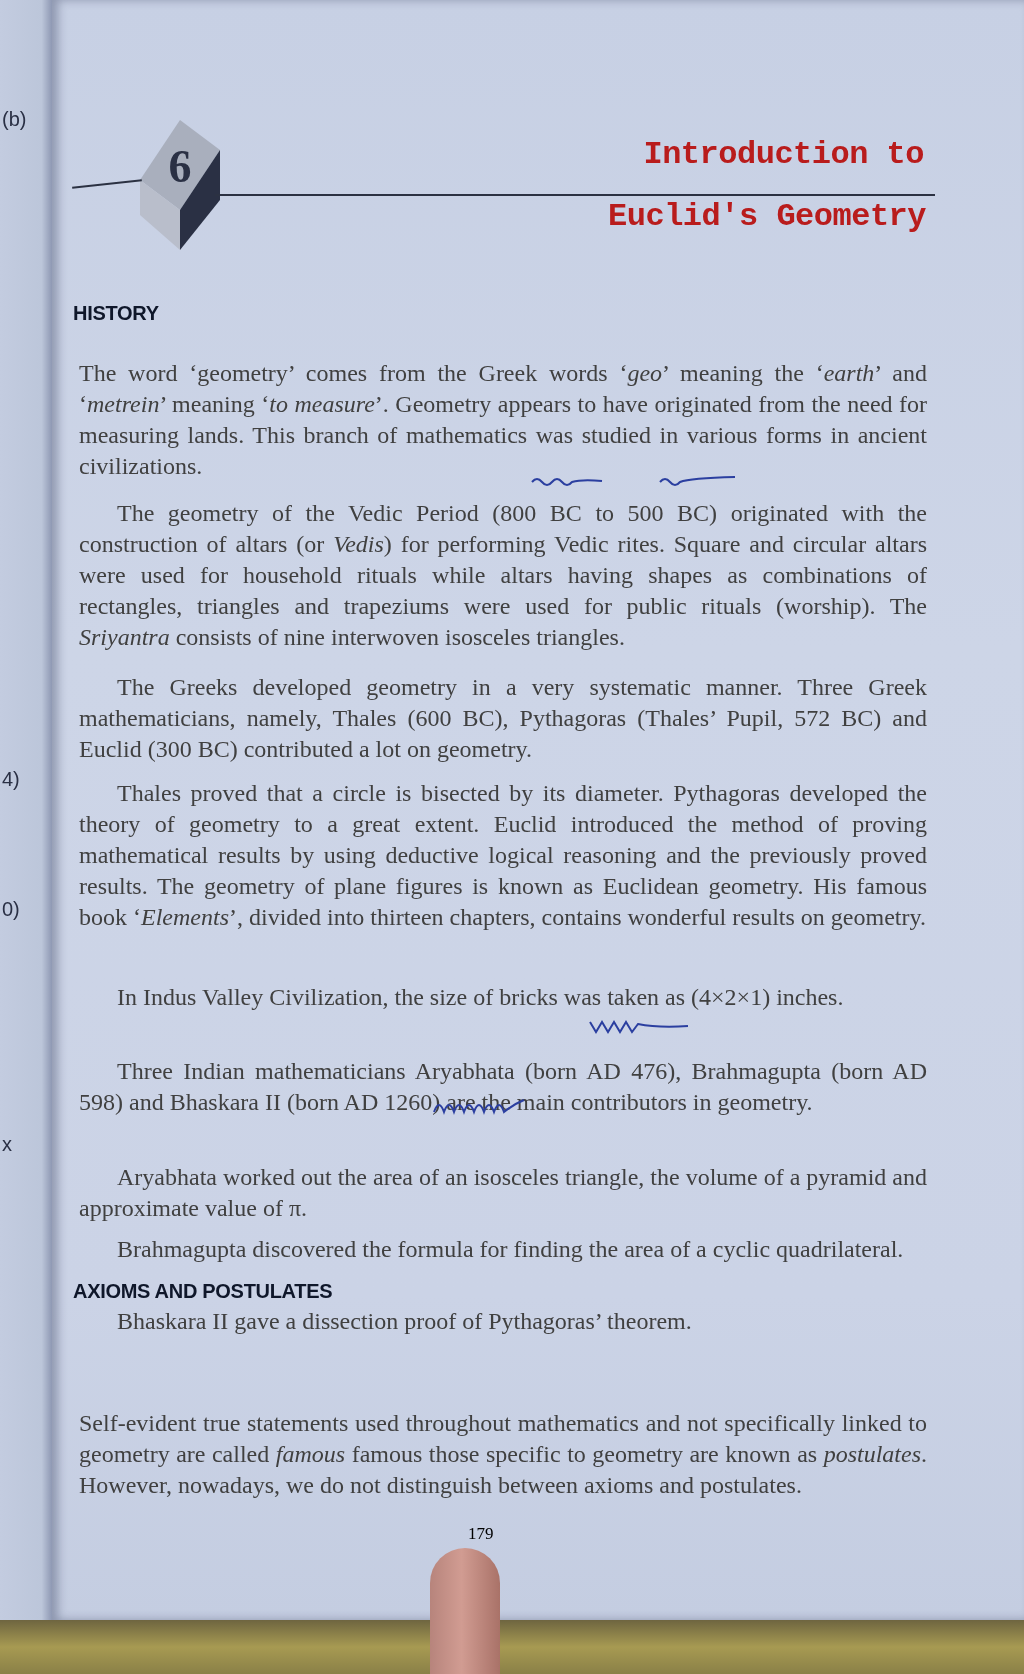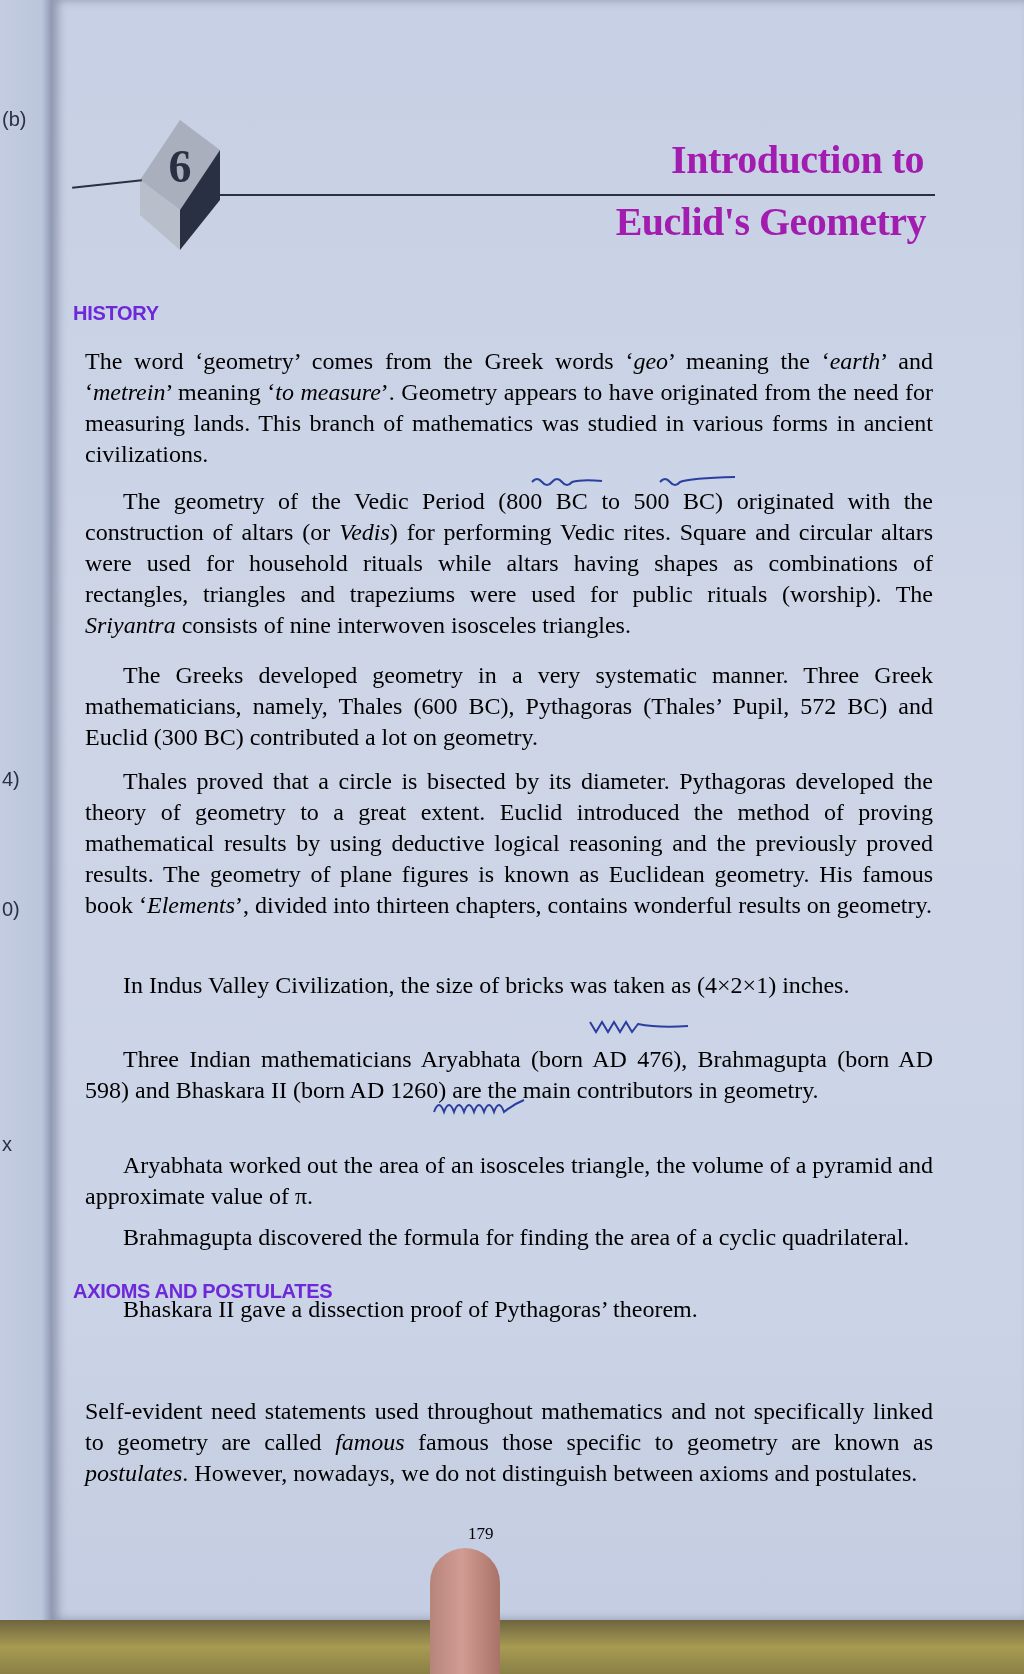--- a/index.html
+++ b/index.html
@@ -31,30 +31,30 @@
     background: linear-gradient(90deg, #b7847c 0%, #d19c92 45%, #a97268 100%);
     border-radius: 35px 35px 6px 6px;
   }
   .chapter-cube {
     position: absolute; left: 140px; top: 120px; width: 80px; height: 130px;
   }
   .title-line {
     position: absolute; left: 75px; top: 194px; width: 860px; height: 2px; background: #2b3142;
   }
   .title {
-    position: absolute; right: 100px; font-family: Liberation Serif, serif;
-    font-weight: bold; font-size: 40px; color: #a21caf; letter-spacing: -0.5px;
+    position: absolute; right: 100px; font-family: Liberation Mono, monospace;
+    font-weight: bold; font-size: 32px; color: #b91c1c; letter-spacing: -0.5px;
   }
   .heading {
     position: absolute; left: 73px; font-family: "Liberation Sans", sans-serif;
-    font-weight: bold; font-size: 20px; color: #6d28d9; letter-spacing: -0.3px;
+    font-weight: bold; font-size: 20px; color: #0f172a; letter-spacing: -0.3px;
   }
   .para {
-    position: absolute; left: 85px; width: 848px; font-size: 24px; line-height: 31px;
-    text-align: justify; color: #000000;
+    position: absolute; left: 79px; width: 848px; font-size: 24px; line-height: 31px;
+    text-align: justify; color: #404040; margin-top: 12px;
   }
   .para.indent { text-indent: 38px; }
   .para i { font-style: italic; }
   .para b { font-weight: normal; }
   .page-number {
     position: absolute; left: 468px; top: 1524px; font-size: 17px; color: #000000;
   }
   .squiggle { position: absolute; }
 </style>
 </head>
@@ -85,21 +85,21 @@
 <div class="para indent" style="top:486px"><span>The geometry of the Vedic Period (800 BC to 500 BC) originated with the construction of altars (or </span><i>Vedis</i><span>) for performing Vedic rites. Square and circular altars were used for household rituals while altars having shapes as combinations of rectangles, triangles and trapeziums were used for public rituals (worship). The </span><i>Sriyantra</i><span> consists of </span><b>nine interwoven isosceles triangles.</b></div>
 <div class="para indent" style="top:660px"><span>The Greeks developed geometry in a very systematic manner. Three Greek mathematicians, namely, Thales (600 BC), Pythagoras (Thales’ Pupil, 572 BC) and Euclid (300 BC) contributed a lot on geometry.</span></div>
 <div class="para indent" style="top:766px"><span>Thales proved that a circle is bisected by its diameter. Pythagoras developed the theory of geometry to a great extent. Euclid introduced the method of proving mathematical results by using deductive logical reasoning and the previously proved results. The geometry of plane figures is known as </span><b>Euclidean geometry.</b><span> His famous book ‘</span><i>Elements</i><span>’, divided into thirteen chapters, contains wonderful results on geometry.</span></div>
 <div class="para indent" style="top:970px"><span>In Indus Valley Civilization, the size of bricks was taken as (4×2×1) inches.</span></div>
 <div class="para indent" style="top:1044px"><span>Three Indian mathematicians Aryabhata (born AD 476), Brahmagupta (born AD 598) and Bhaskara II (born AD 1260) are the main contributors in geometry.</span></div>
 <div class="para indent" style="top:1150px"><span>Aryabhata worked out the area of an isosceles triangle, the volume of a pyramid and approximate value of π.</span></div>
 <div class="para indent" style="top:1222px"><span>Brahmagupta discovered the formula for finding the area of a cyclic quadrilateral.</span></div>
 <div class="para indent" style="top:1294px"><span>Bhaskara II gave a dissection proof of Pythagoras’ theorem.</span></div>
 
 <div class="heading" style="top:1280px">AXIOMS AND POSTULATES</div>
-<div class="para" style="top:1396px"><span>Self-evident need statements used throughout mathematics and not specifically linked to geometry are called </span><i>famous</i><span> famous those specific to geometry are known as </span><i>postulates</i><span>. However, nowadays, we do not distinguish between axioms and postulates.</span></div>
+<div class="para" style="top:1396px"><span>Self-evident true statements used throughout mathematics and not specifically linked to geometry are called </span><i>famous</i><span> famous those specific to geometry are known as </span><i>postulates</i><span>. However, nowadays, we do not distinguish between axioms and postulates.</span></div>
 
 <div class="page-number">179</div>
 
 <svg class="squiggle" style="left:530px;top:474px" width="210" height="14">
   <path d="M2,8 q5,-6 10,0 q5,6 10,0 q5,-6 10,0 q5,6 10,0 q10,-3 30,-1" stroke="#2b3fa0" stroke-width="2" fill="none"></path>
   <path d="M130,8 q5,-6 10,0 q5,6 10,0 q10,-4 55,-5" stroke="#2b3fa0" stroke-width="2" fill="none"></path>
 </svg>
 <svg class="squiggle" style="left:588px;top:1018px" width="170" height="18">
   <path d="M2,4 l6,10 l6,-10 l6,10 l6,-10 l6,10 l6,-10 l6,10 l6,-8 q20,4 50,2" stroke="#2b3fa0" stroke-width="2" fill="none"></path>
 </svg>

